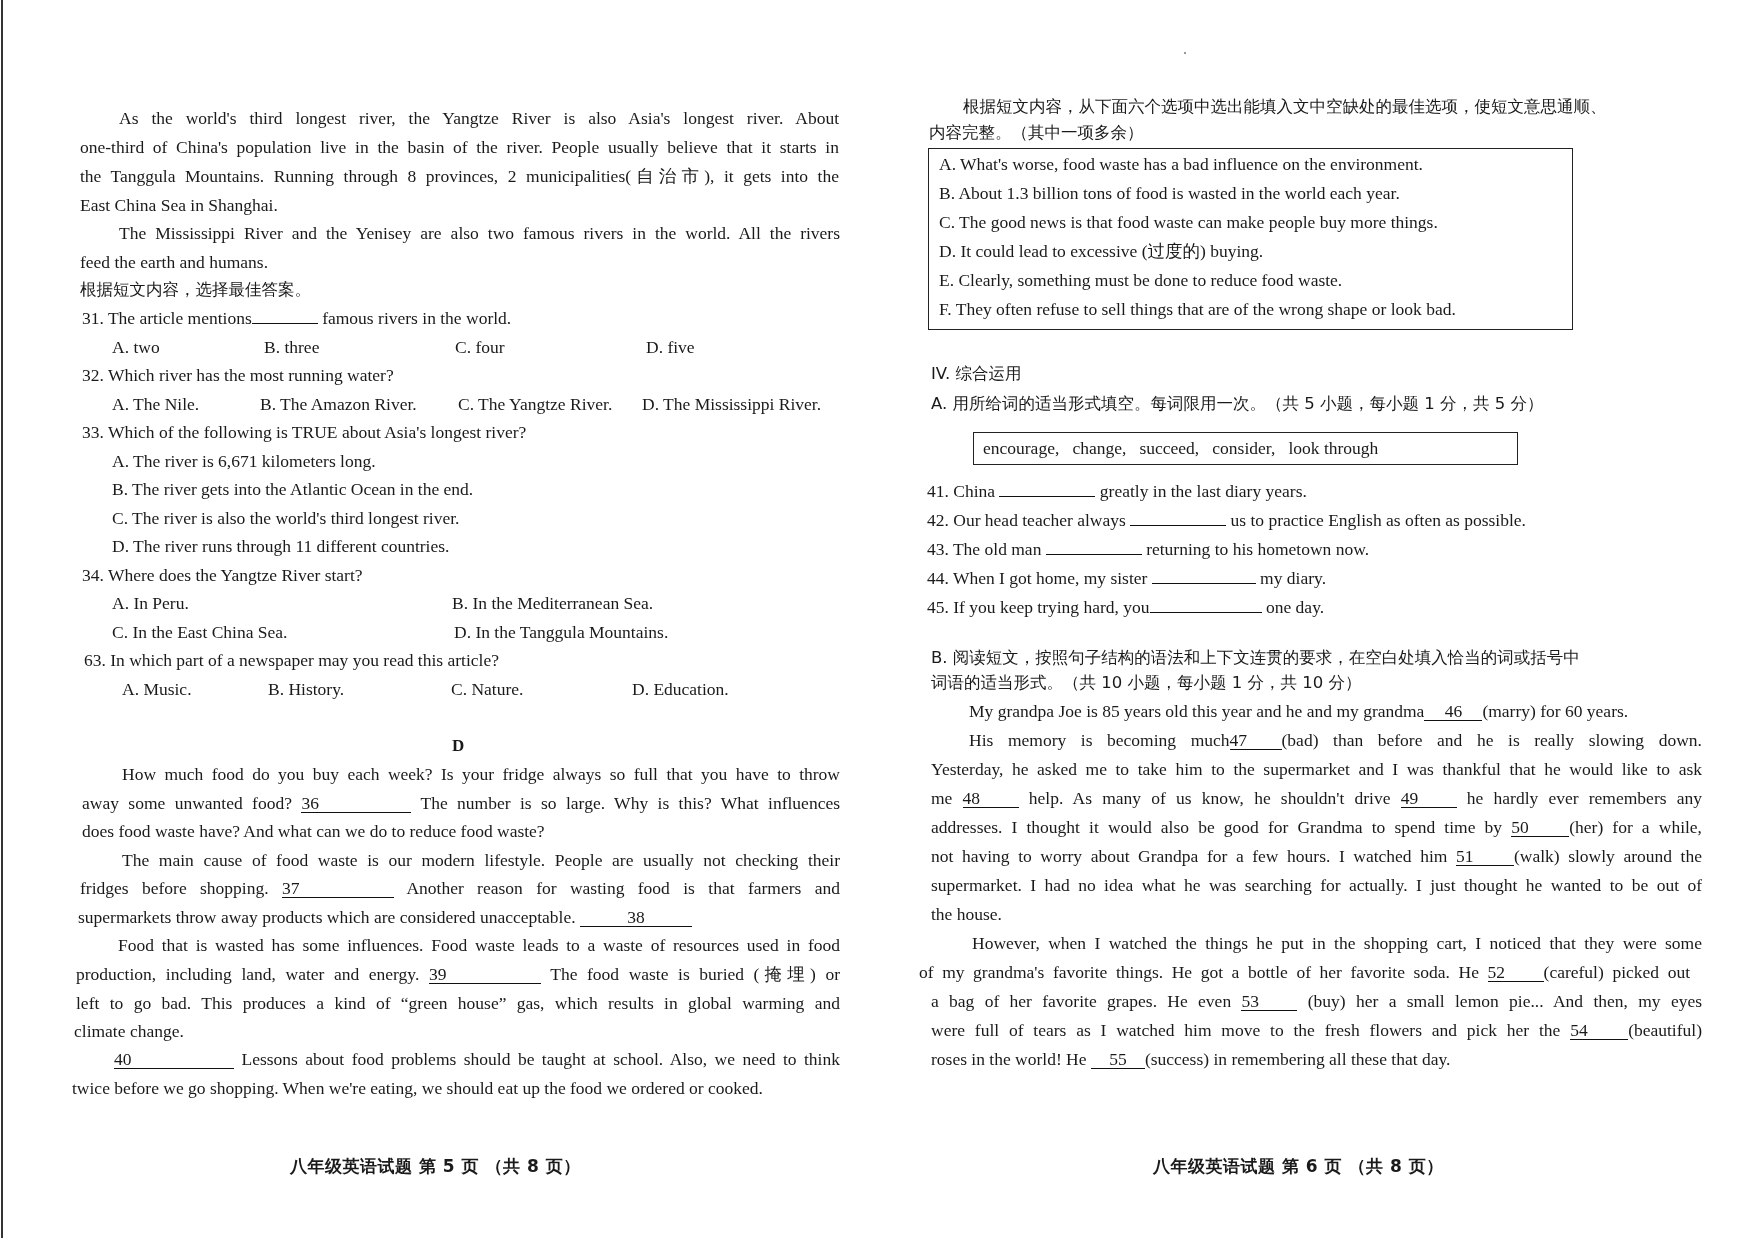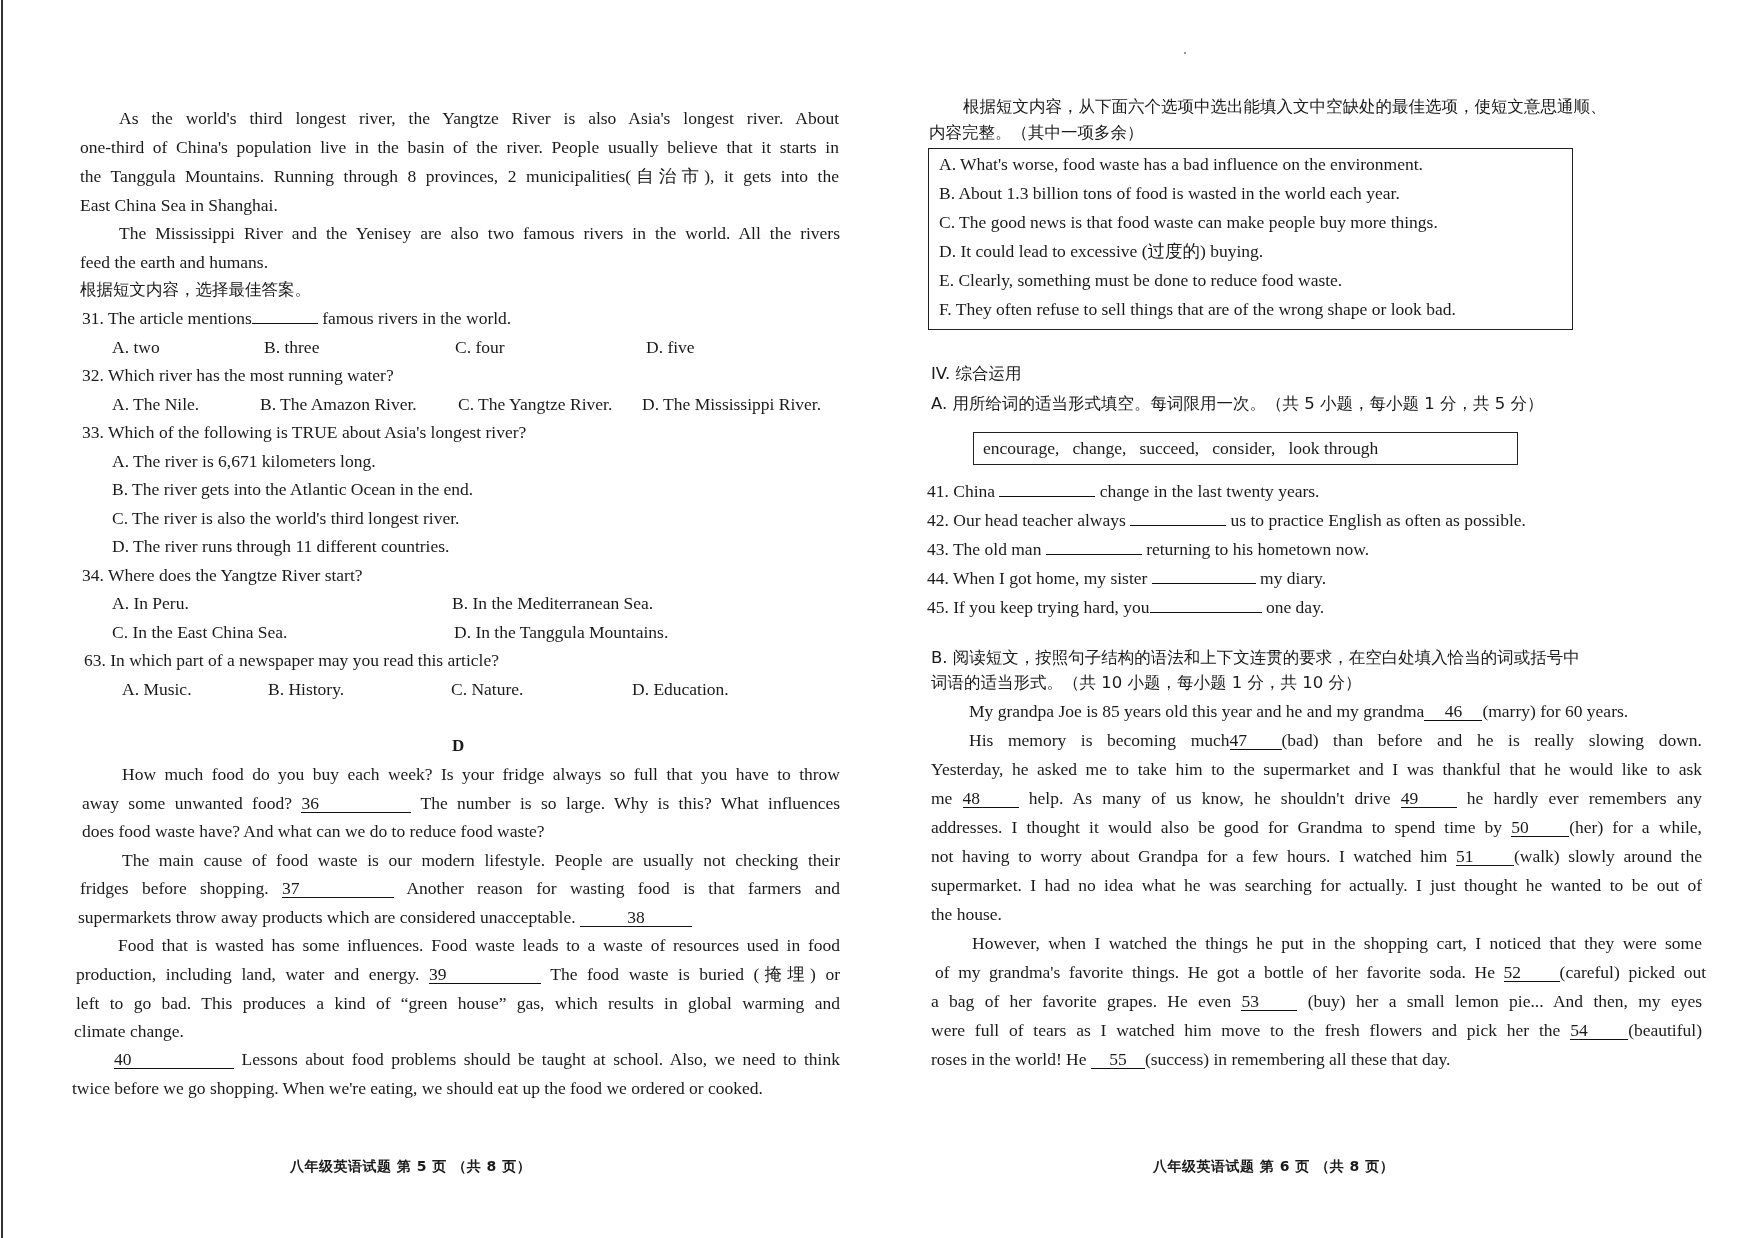--- a/index.html
+++ b/index.html
@@ -22,21 +22,21 @@
   }
   .just { text-align: justify; text-align-last: justify; white-space: normal; overflow: hidden; }
   .cn { font-family: "DejaVu Sans", sans-serif; font-size: 16.5px; }
   .blank {
     display: inline-block;
     border-bottom: 1.4px solid #111;
     text-align: center;
     line-height: 18px;
   }
   .heading-D { font-weight: bold; font-size: 17px; }
-  .footer { font-family: "DejaVu Sans", sans-serif; font-weight: bold; font-size: 14px; letter-spacing: 0.5px; }
+  .footer { font-family: "DejaVu Sans", sans-serif; font-weight: bold; font-size: 17px; letter-spacing: 0.5px; }
   .box { position: absolute; border: 1.6px solid #222; }
   .dot { position: absolute; width: 2px; height: 2px; background: #777; border-radius: 1px; }
 </style>
 </head>
 <body>
 
 <div class="edge-line"></div>
 
 <div class="page page-left">
 
@@ -137,21 +137,21 @@
   </div>
 
   <div class="line cn" style="left:56px; top:363px;">IV. 综合运用</div>
   <div class="line cn" style="left:56px; top:393px;">A. 用所给词的适当形式填空。每词限用一次。（共 5 小题，每小题 1 分，共 5 分）</div>
 
   <div class="box" style="left:98px; top:432px; width:545px; height:33px;">
     <div class="line" style="left:9px; top:4px; white-space:pre;">encourage,   change,   succeed,   consider,   look through</div>
   </div>
 
   <div class="line" style="left:52px; top:480px;">
-    <span>41. China </span><span class="blank" style="width:96px;"></span><span> change in the last twenty years.</span>
+    <span>41. China </span><span class="blank" style="width:96px;"></span><span> greatly in the last diary years.</span>
   </div>
   <div class="line" style="left:52px; top:509px;">
     <span>42. Our head teacher always </span><span class="blank" style="width:96px;"></span><span> us to practice English as often as possible.</span>
   </div>
   <div class="line" style="left:52px; top:538px;text-align:center;">
     <span>43. The old man </span><span class="blank" style="width:96px;"></span><span> returning to his hometown now.</span>
   </div>
   <div class="line" style="left:52px; top:567px;">
     <span>44. When I got home, my sister </span><span class="blank" style="width:104px;"></span><span> my diary.</span>
   </div>
@@ -183,21 +183,21 @@
   <div class="line just" style="left:56px; top:845px; width:771px;">
     <span>not having to worry about Grandpa for a few hours. I watched him </span><span class="blank" style="width:58px;">51</span><span>(walk) slowly around the</span>
   </div>
 
   <div class="line just" style="left:56px; top:874px; width:771px;">supermarket. I had no idea what he was searching for actually. I just thought he wanted to be out of</div>
 
   <div class="line" style="left:56px; top:903px;">the house.</div>
 
   <div class="line just" style="left:97px; top:932px; width:730px;">However, when I watched the things he put in the shopping cart, I noticed that they were some</div>
 
-  <div class="line just" style="left:60px; top:961px; width:771px;">
+  <div class="line just" style="left:44px; top:961px; width:771px;">
     <span>of my grandma's favorite things. He got a bottle of her favorite soda. He </span><span class="blank" style="width:56px;">52</span><span>(careful) picked out</span>
   </div>
 
   <div class="line just" style="left:56px; top:990px; width:771px;">
     <span>a bag of her favorite grapes. He even </span><span class="blank" style="width:56px;">53</span><span> (buy) her a small lemon pie... And then, my eyes</span>
   </div>
 
   <div class="line just" style="left:56px; top:1019px; width:771px;">
     <span>were full of tears as I watched him move to the fresh flowers and pick her the </span><span class="blank" style="width:58px;">54</span><span>(beautiful)</span>
   </div>

